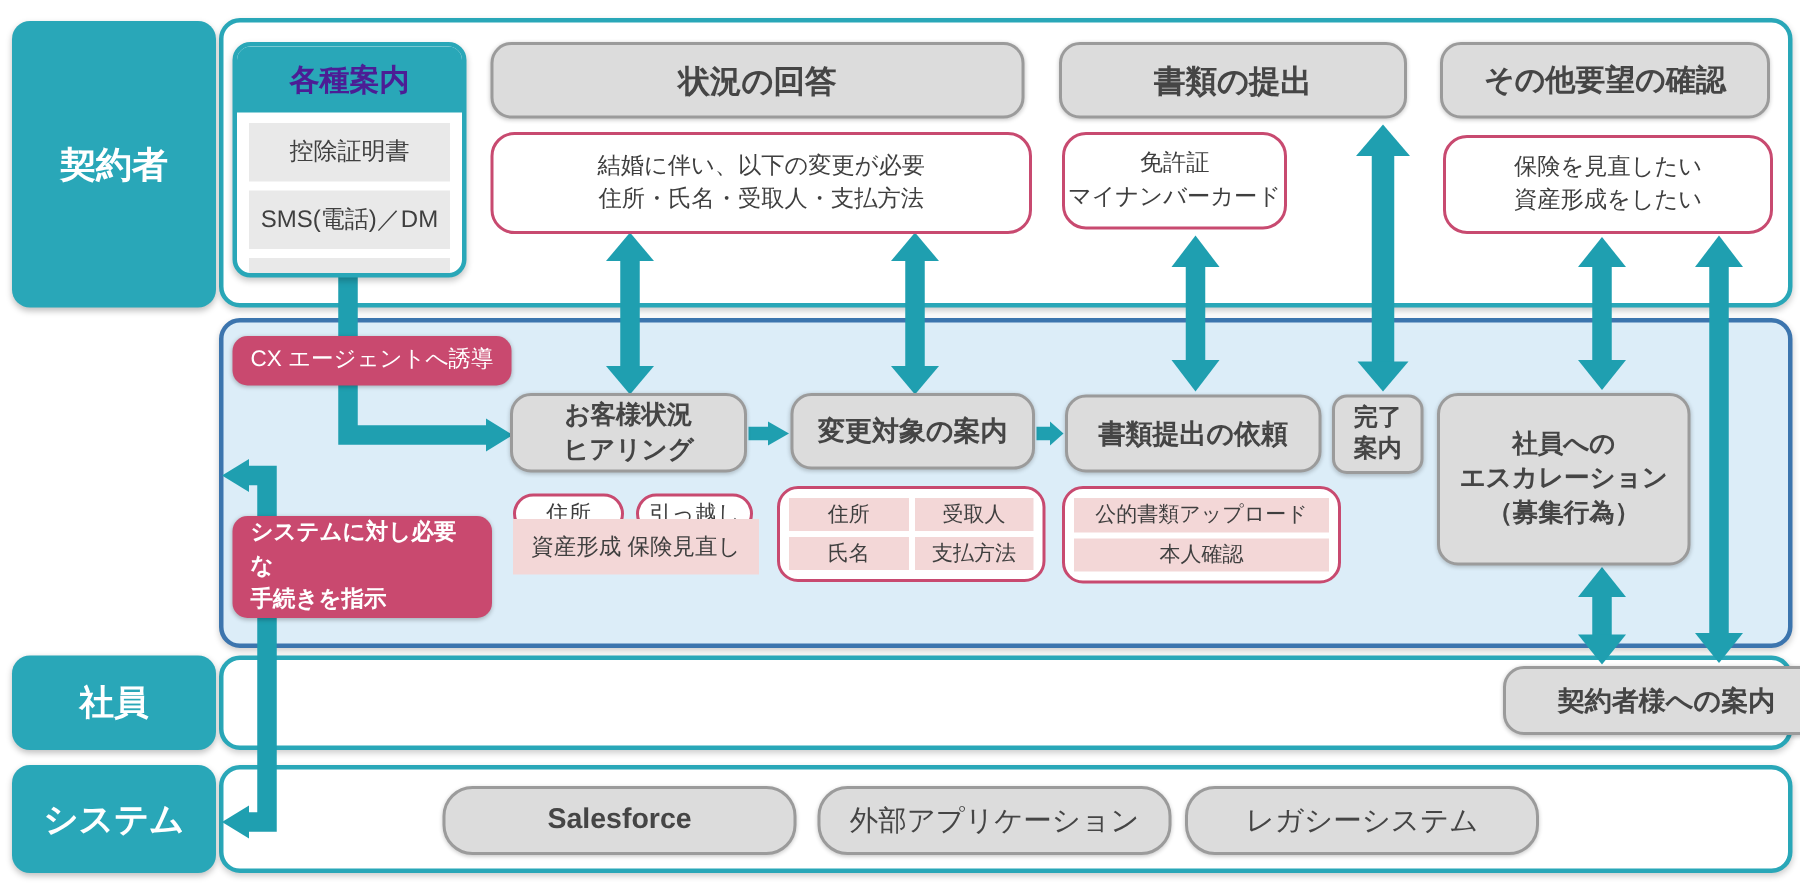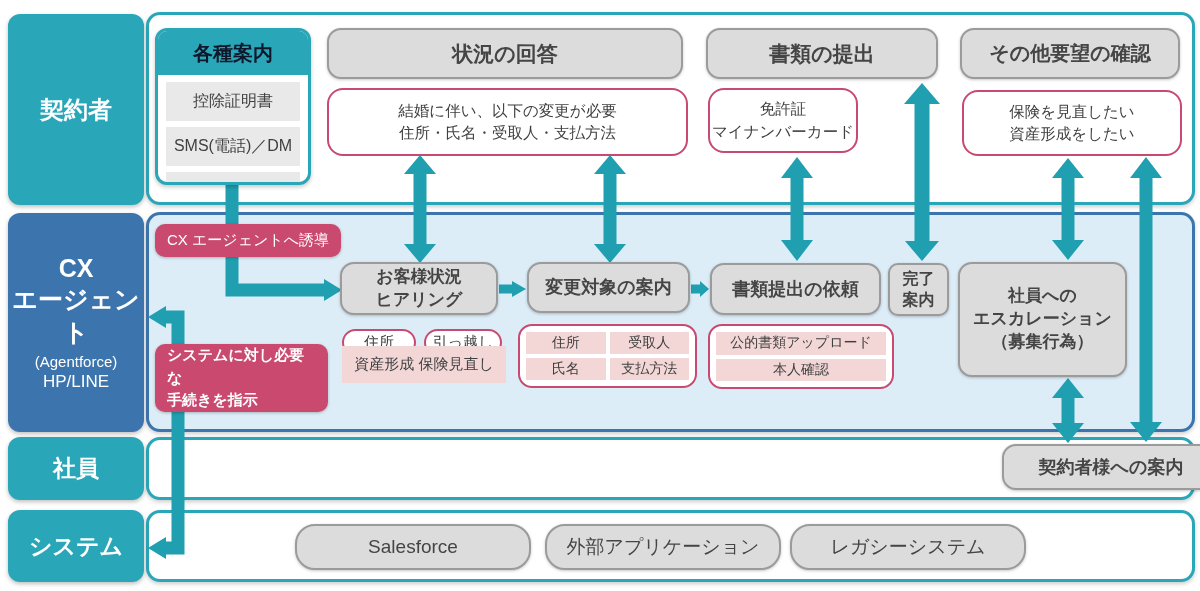--- a/index.html
+++ b/index.html
@@ -23,21 +23,21 @@
   .notebox{background:#fff;border:2px solid #c84a70;border-radius:16px;color:#3f3f3f;
       display:flex;flex-direction:column;align-items:center;justify-content:center;
       font-size:15.5px;line-height:1.45;z-index:2;text-align:center;}
   
   .pinkbox{background:#c9496f;color:#fff;border-radius:10px;display:flex;flex-direction:column;
       align-items:flex-start;justify-content:center;font-size:15px;line-height:1.5;
       z-index:2;padding:4px 12px;box-shadow:0 1px 3px rgba(0,0,0,.25);}
   
   .kakushu{border:3px solid #29a7b8;border-radius:12px;background:#fff;z-index:2;
       overflow:hidden;box-shadow:0 2px 4px rgba(0,0,0,.22);}
-  .kakushu .hd{background:#29a7b8;color:#0f172a;font-size:20px;font-weight:600;
+  .kakushu .hd{background:#29a7b8;color:#4c1d95;font-size:20px;font-weight:600;
       height:44px;display:flex;align-items:center;justify-content:center;font-family:Liberation Serif, serif;}
   .kakushu .bd{padding:7px 8px 4px 8px;}
   .kakushu .it{background:#e9e9e9;color:#3f3f3f;font-size:16px;height:39px;margin-bottom:6px;
       display:flex;align-items:center;justify-content:center;}
   
   .tagpill{background:#fff;border:2px solid #c84a70;border-radius:15px;color:#3f3f3f;
       font-size:15px;display:flex;align-items:center;justify-content:center;z-index:2;}
   .pinkstrip{background:#f3d7d7;color:#3f3f3f;font-size:15px;display:flex;align-items:center;
       justify-content:center;z-index:2;white-space:nowrap;}
   .subbox{background:#fff;border:2px solid #c84a70;border-radius:14px;z-index:2;padding:6px;}
@@ -110,26 +110,20 @@
     <g fill="#1f9fb0" stroke="#1f9fb0">
       <polyline points="166,317 178,317 178,548 166,548" fill="none" stroke-width="13"></polyline>
       <polygon points="166,306 166,328 148,317" stroke="none"></polygon>
       <polygon points="166,537 166,559 148,548" stroke="none"></polygon>
     </g>
   </svg>
 
   <div class="abs lane-label" style="left:8px;top:14px;width:136px;height:191px;font-size:24px;">
     <span>契約者</span>
   </div>
-  <div class="abs lane-label blue" style="left:8px;top:213px;width:136px;height:219px;">
-    <span style="font-size:25px;">CX</span>
-    <span style="font-size:25px;">エージェント</span>
-    <span style="font-size:15px;font-weight:400;margin-top:4px;">(Agentforce)</span>
-    <span style="font-size:17px;font-weight:400;margin-top:2px;">HP/LINE</span>
-  </div>
   <div class="abs lane-label" style="left:8px;top:437px;width:136px;height:63px;font-size:23px;">
     <span>社員</span>
   </div>
   <div class="abs lane-label" style="left:8px;top:510px;width:136px;height:72px;font-size:23px;">
     <span>システム</span>
   </div>
 
   <div class="abs kakushu" style="left:155px;top:28px;width:156px;height:157px;">
     <div class="hd">各種案内</div>
     <div class="bd">
@@ -216,21 +210,21 @@
 
   <div class="abs pinkbox" style="left:155px;top:344px;width:173px;height:68px;font-weight:bold;">
     <span>システムに対し必要な</span>
     <span>手続きを指示</span>
   </div>
 
   <div class="abs graybox" style="left:955px;top:444px;width:218px;height:46px;font-size:18px;margin-left:47px;">
     <span>契約者様への案内</span>
   </div>
 
-  <div class="abs graybox t19" style="left:295px;top:524px;width:236px;height:46px;border-radius:20px;font-weight:400;">
+  <div class="abs graybox t19" style="left:295px;top:524px;width:236px;height:46px;border-radius:20px;font-weight:700;">
     <span>Salesforce</span>
   </div>
   <div class="abs graybox t19" style="left:545px;top:524px;width:236px;height:46px;border-radius:20px;font-weight:400;">
     <span>外部アプリケーション</span>
   </div>
   <div class="abs graybox t19" style="left:790px;top:524px;width:236px;height:46px;border-radius:20px;font-weight:400;">
     <span>レガシーシステム</span>
   </div>
 
 </div>

